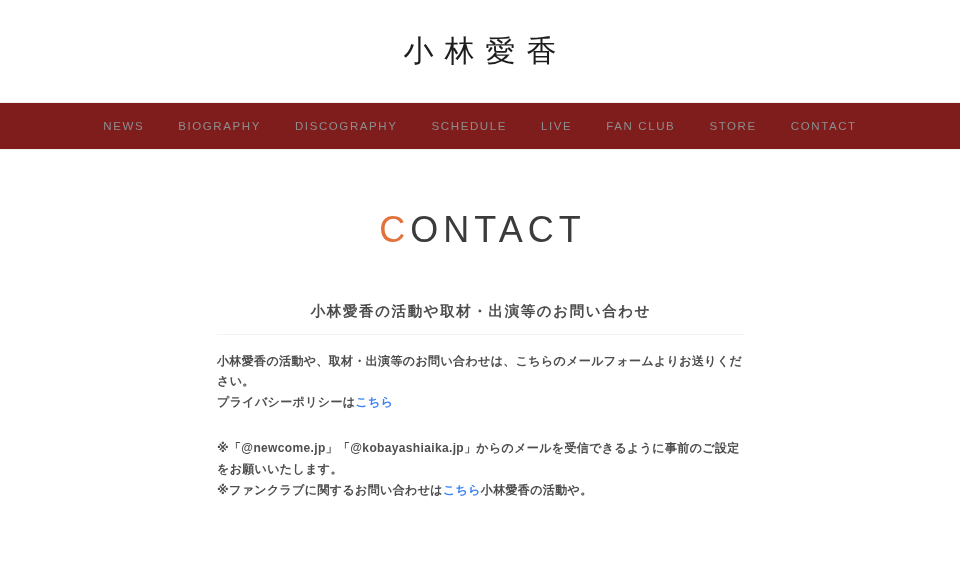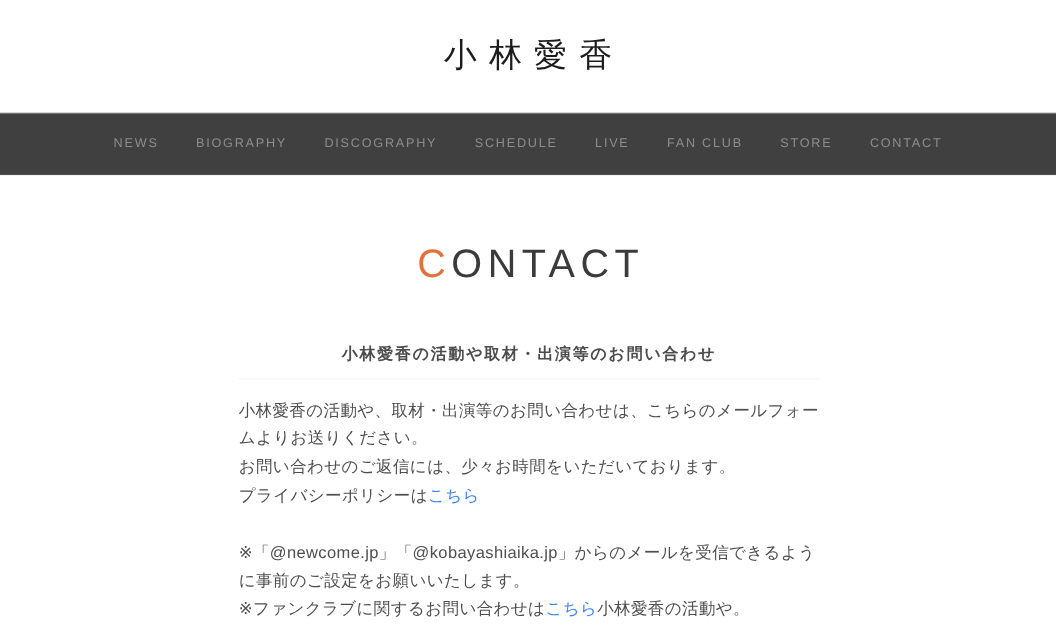--- a/index.html
+++ b/index.html
@@ -31,25 +31,25 @@
     letter-spacing: 11px;
     margin: 16px;
     padding-left: 11px;
     line-height: 1;
   }
 
   
   .main-nav {
     border-top: 1px solid #f1f1f1;
     border-bottom: 1px solid #f1f1f1;
-    height: 58px;
+    height: 48px;
     display: flex;
     align-items: center;
     justify-content: center;
-    background: #404040;
+    background: #7f1d1d;
   }
   .nav-list {
     list-style: none;
     margin: 0;
     padding: 0;
     display: flex;
     align-items: center;
   }
   .nav-list li { margin: 0; }
   .nav-link {
@@ -90,24 +90,25 @@
     font-weight: 700;
     color: #4d4d4d;
     letter-spacing: 1.6px;
     margin: 0;
     padding-bottom: 13px;
     border-bottom: 1px solid #f2f3f5;
   }
 
   .body-block {
     margin-top: 16px;
-    font-size: 15px;
+    font-size: 12px;
     line-height: 1.72;
     color: #4e4e4e;
     letter-spacing: 0.35px;
+    font-weight: bold;
   }
   .body-block p { margin: 0; }
   .body-block.spaced { margin-top: 26px; }
 
   a.inline-link {
     color: #3b82f6;
     text-decoration: none;
   }
 </style>
 </head>
@@ -149,21 +150,20 @@
 <main class="page-wrap">
 
   <h2 class="page-title"><span class="accent">C</span><span>ONTACT</span></h2>
 
   <div class="content">
 
     <h3 class="section-heading">小林愛香の活動や取材・出演等のお問い合わせ</h3>
 
     <div class="body-block">
       <p>小林愛香の活動や、取材・出演等のお問い合わせは、こちらのメールフォームよりお送りください。</p>
-      <p>お問い合わせのご返信には、少々お時間をいただいております。</p>
       <p><span>プライバシーポリシーは</span><a class="inline-link" href="#">こちら</a></p>
     </div>
 
     <div class="body-block spaced">
       <p>※「@newcome.jp」「@kobayashiaika.jp」からのメールを受信できるように事前のご設定をお願いいたします。</p>
       <p><span>※ファンクラブに関するお問い合わせは</span><a class="inline-link" href="#">こちら</a><span>小林愛香の活動や。</span></p>
     </div>
 
   </div>
 </main>

